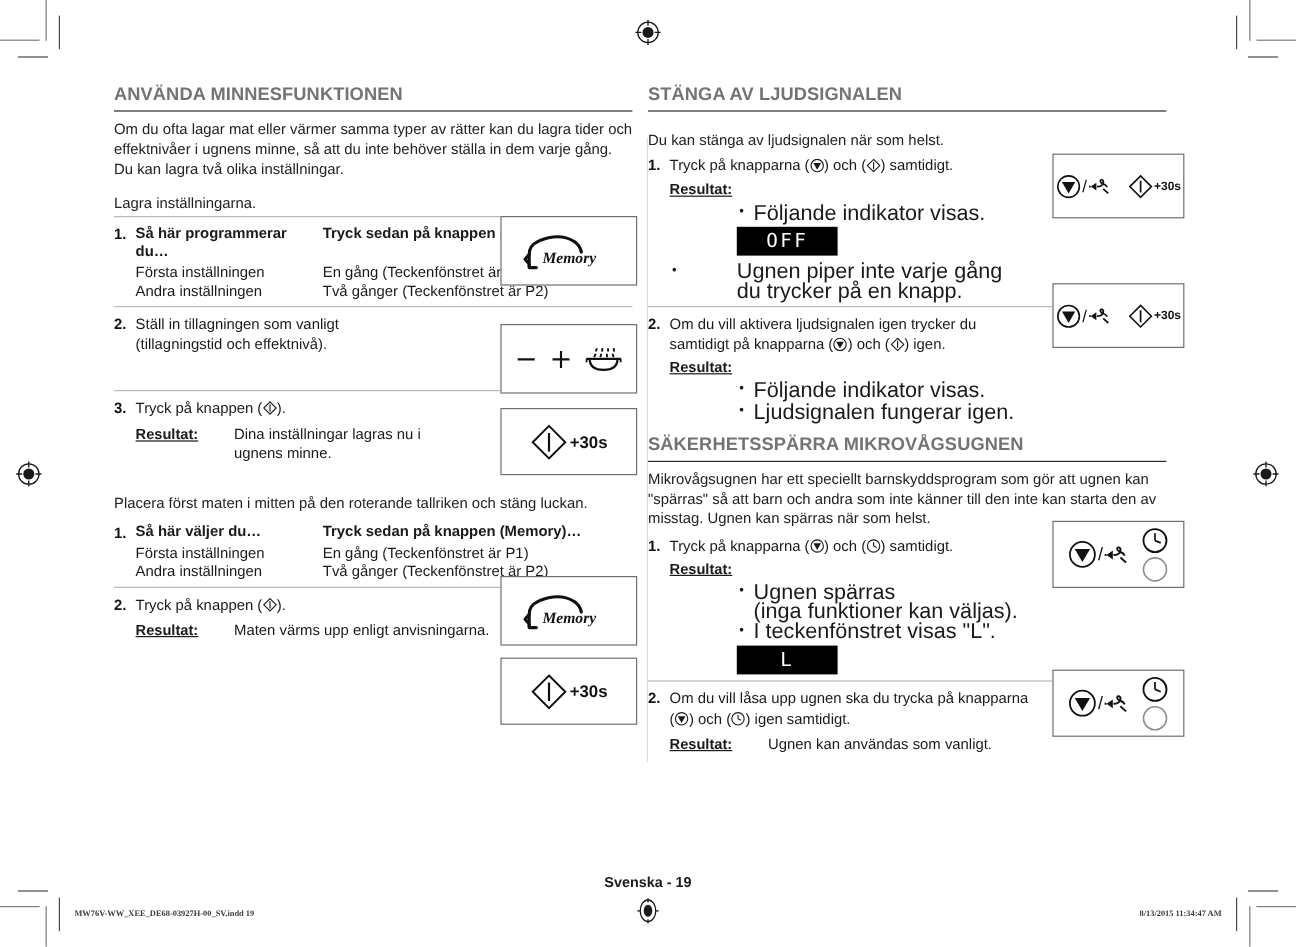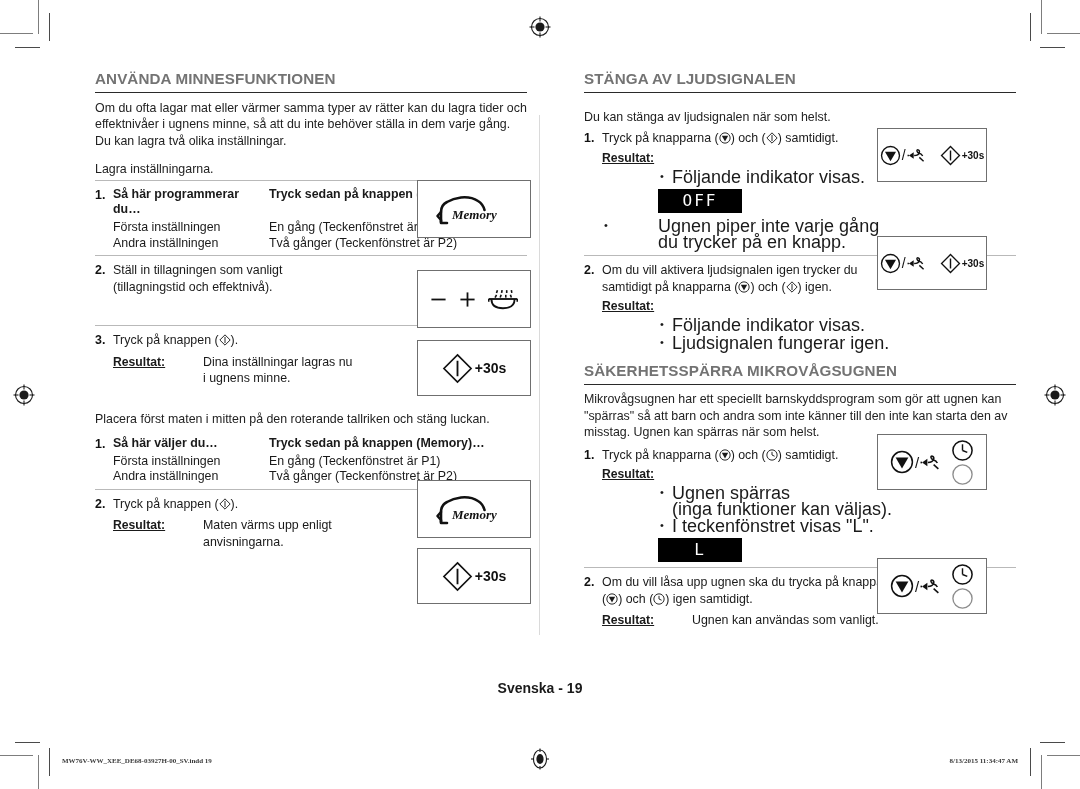--- a/index.html
+++ b/index.html
@@ -35,21 +35,21 @@
     left: 0; top: 0;
     width: 1080px; height: 789px;
   }
 
   .col {
     position: absolute;
     top: 70px;
     width: 432px;
   }
   .col-left  { left: 95px; }
-  .col-right { left: 584px; }
+  .col-right { left: 540px; }
 
   
   .col-divider {
     position: absolute;
     left: 539px;
     top: 115px;
     width: 1px;
     height: 520px;
     background: #dadada;
   }
@@ -123,21 +123,21 @@
   .result-label {
     font-weight: bold;
     text-decoration: underline;
     font-size: 12.2px;
   }
   .result-row {
     display: flex;
     margin-top: 2px;
   }
   .result-row .rl { flex: 0 0 74px; }
-  .result-row .rv { flex: 1 1 auto; padding-left: 8px; margin-left: 8px; }
+  .result-row .rv { flex: 1 1 auto; padding-left: 8px; }
 
   .bullets {
     margin: 3px 0 0 0;
     padding: 0;
     list-style: none;
   }
   .bullets li {
     position: relative;
     padding-left: 14px;
     font-size: 18px;
@@ -198,23 +198,23 @@
     width: 84px; height: 24px;
     font-size: 16px;
     margin: 3px 0 3px 0;
   }
   .lcd-wrap { margin-left: 56px; }
 
   
   .page-folio {
     position: absolute;
     left: 0; right: 0;
-    top: 680px;
+    top: 728px;
     text-align: center;
-    font-size: 14px;
+    font-size: 12px;
     font-weight: bold;
     color: #1a1a1a;
   }
   .imprint-left {
     position: absolute;
     left: 62px;
     top: 757px;
     font-size: 7px;
     color: #3a3a3a;
     font-family: "Liberation Serif", serif;

